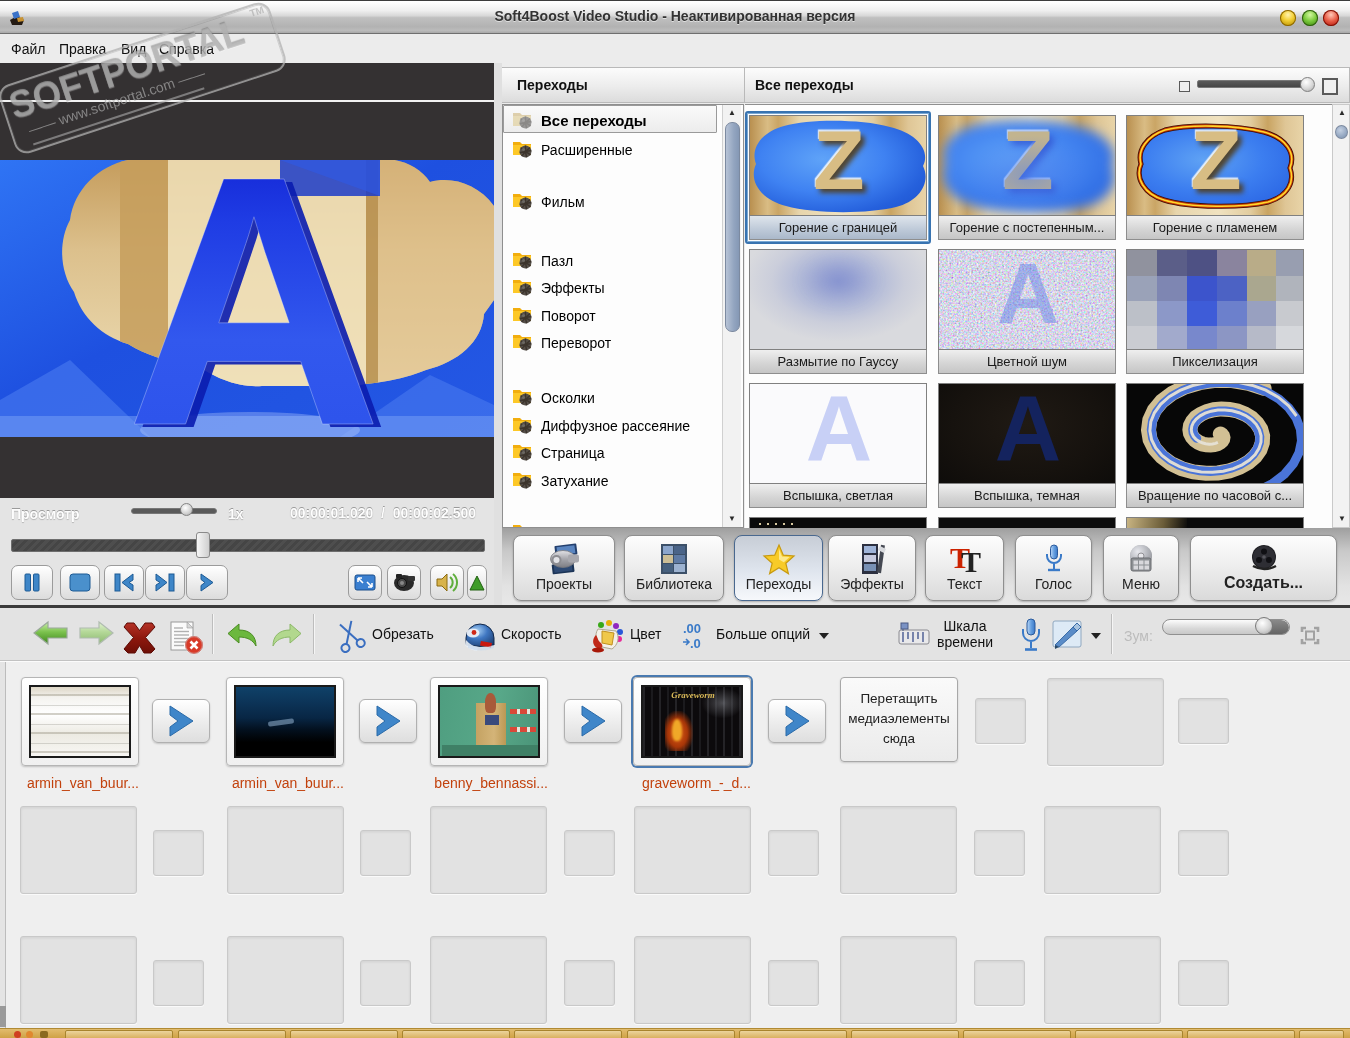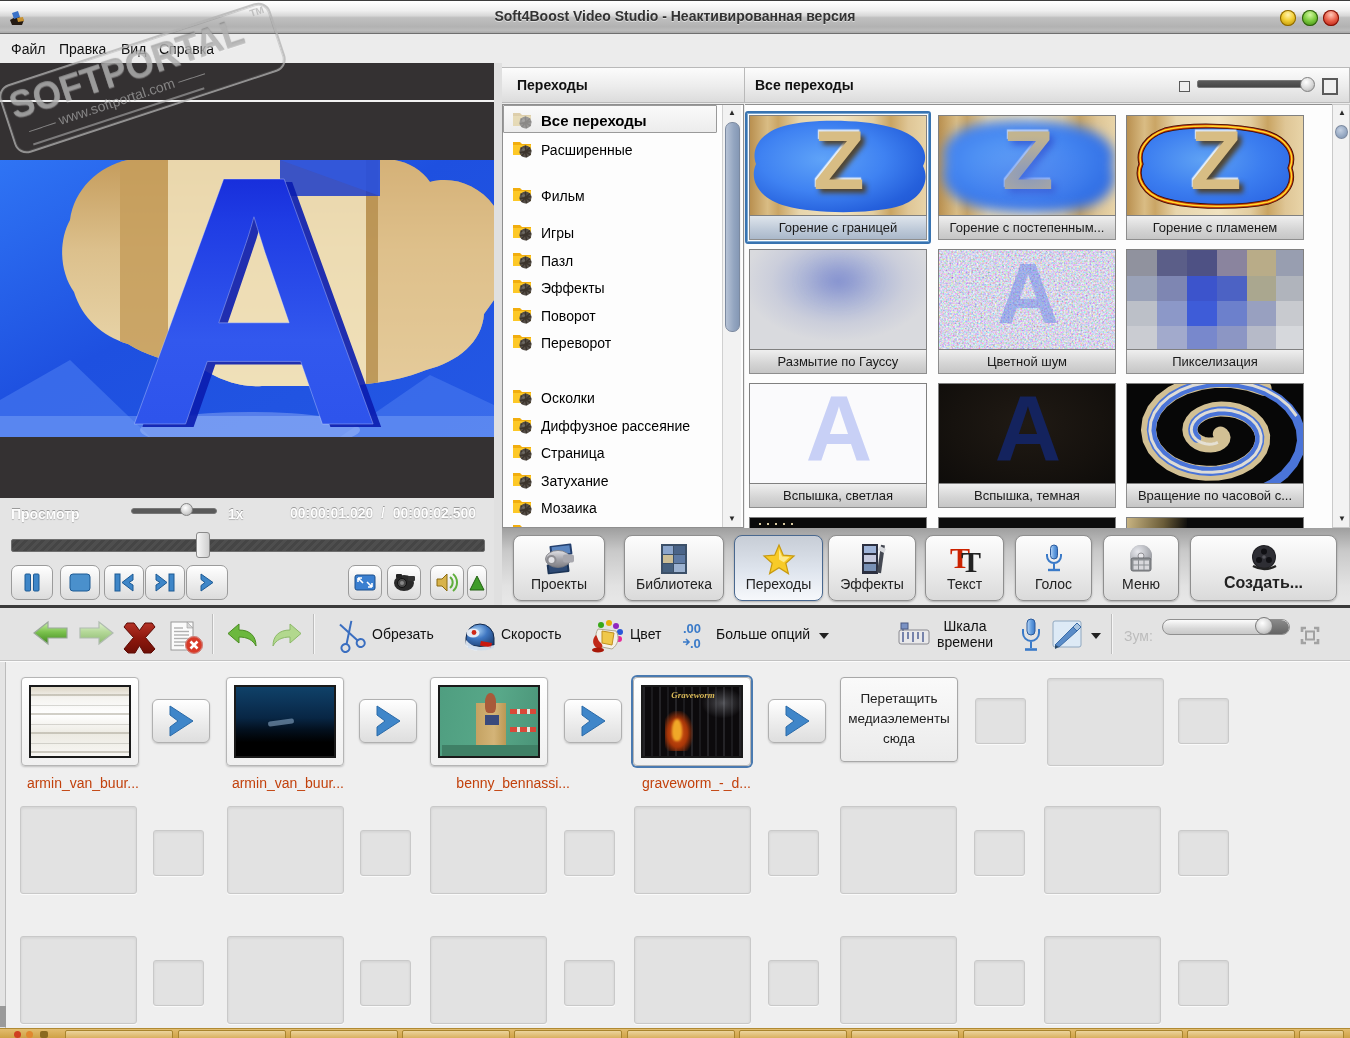--- a/index.html
+++ b/index.html
@@ -265,32 +265,26 @@
         <use href="#folder"></use>
       </svg>
       <span class="txt" style="top:5px;">Все переходы</span>
     </div>
   <div class="li" style="top:31px;">
       <svg width="20" height="19">
         <use href="#folder"></use>
       </svg>
       <span class="txt">Расширенные</span>
     </div>
-  <div class="li" style="top:77px;text-align:center;">
+  <div class="li" style="top:83px;text-align:center;">
       <svg width="20" height="19">
         <use href="#folder"></use>
       </svg>
       <span class="txt">Фильм</span>
     </div>
-  <div class="li" style="top:114px;">
-      <svg width="20" height="19">
-        <use href="#folder"></use>
-      </svg>
-      <span class="txt">Игры</span>
-    </div>
   <div class="li" style="top:142px;">
       <svg width="20" height="19">
         <use href="#folder"></use>
       </svg>
       <span class="txt">Пазл</span>
     </div>
   <div class="li" style="top:169px;">
       <svg width="20" height="19">
         <use href="#folder"></use>
       </svg>
@@ -324,26 +318,20 @@
       <svg width="20" height="19">
         <use href="#folder"></use>
       </svg>
       <span class="txt">Страница</span>
     </div>
   <div class="li" style="top:362px;">
       <svg width="20" height="19">
         <use href="#folder"></use>
       </svg>
       <span class="txt">Затухание</span>
-    </div>
-  <div class="li" style="top:389px;">
-      <svg width="20" height="19">
-        <use href="#folder"></use>
-      </svg>
-      <span class="txt">Мозаика</span>
     </div>
   <div class="li" style="top:414px;">
       <svg width="20" height="19">
         <use href="#folder"></use>
       </svg>
       <span class="txt"></span>
     </div>
 </div>
 <div class="abs" id="midscroll">
   <div class="sbtn" style="top:1px;">▲</div>
@@ -503,21 +491,21 @@
       </div>
     </div>
 </div>
 <div class="abs" id="rscroll">
   <div class="sbtn" style="top:1px;">▲</div>
   <div style="position:absolute; left:2px; top:20px; width:13px; height:14px; border-radius:50%; background:radial-gradient(circle at 40% 35%, #c4d0e2, #8ea2bd 70%); border:1px solid #7c8aa0;"></div>
   <div class="sbtn" style="bottom:1px;">▼</div>
 </div>
 
 <div class="abs" id="tabbar">
-  <div class="tab" style="left:11px; width:92px;">
+  <div class="tab" style="left:11px; width:102px;">
     <svg width="34" height="34" viewBox="0 0 34 34">
         <g transform="rotate(-7 17 17)">
           <rect x="9" y="3" width="22" height="11" rx="1" fill="#24406e"></rect>
           <rect x="11" y="4.5" width="18" height="8" fill="#5a85c0"></rect>
           <rect x="4" y="21" width="22" height="10" rx="1" fill="#1c3456"></rect>
           <rect x="6" y="22.5" width="18" height="7" fill="#2e4a74"></rect>
         </g>
         <ellipse cx="16" cy="17" rx="12.5" ry="8.5" fill="url(#projg)" stroke="#78787e" stroke-width=".8"></ellipse>
         <circle cx="9.5" cy="18" r="5" fill="#8d8d92"></circle>
         <circle cx="9.5" cy="18" r="3" fill="#e2e2e6"></circle>
@@ -793,21 +781,21 @@
   <div class="card" style="left:430px; top:15px;">
     <div class="im" style="background:linear-gradient(100deg,#4f9e80 0%,#58a889 55%,#4a9478 100%);">
       <div style="position:absolute;left:36px;top:16px;width:30px;height:44px;background:linear-gradient(90deg,#c4a262,#d4b478 60%,#bb9854);"></div>
       <div style="position:absolute;left:45px;top:6px;width:11px;height:20px;background:#a85a3a; border-radius:45% 45% 30% 30%;"></div>
       <div style="position:absolute;left:45px;top:28px;width:14px;height:10px;background:#3a4a7c;"></div>
       <div style="position:absolute;left:70px;top:22px;width:26px;height:5px;background:repeating-linear-gradient(90deg,#d84838 0 7px,#e8e4da 7px 10px);"></div>
       <div style="position:absolute;left:70px;top:40px;width:26px;height:5px;background:repeating-linear-gradient(90deg,#d84838 0 7px,#e8e4da 7px 10px);"></div>
       <div style="position:absolute;left:2px;top:58px;width:98px;height:12px;background:#3f8066;"></div>
     </div>
   </div>
-  <div class="tlbl" style="left:452px;">benny_bennassi...</div>
+  <div class="tlbl" style="left:430px;">benny_bennassi...</div>
   <div class="arrowbtn" style="left:564px; top:37px;"><svg width="56" height="42" viewBox="0 0 56 42">
         <path d="M17,6 L40,21 L17,36 L17,27 L25,21 L17,15 Z" fill="#3f86c9" stroke="#2a6aa8"></path>
       </svg></div>
   <div class="arrowbtn" style="left:768px; top:37px;"><svg width="56" height="42" viewBox="0 0 56 42">
         <path d="M17,6 L40,21 L17,36 L17,27 L25,21 L17,15 Z" fill="#3f86c9" stroke="#2a6aa8"></path>
       </svg></div>
   <div class="card" style="left:633px; top:15px; box-shadow:0 0 0 2px #4a7ab0;">
     <div class="im" style="background:#0c0a0c;">
       <div style="position:absolute;left:0;top:0;width:102px;height:73px;background:radial-gradient(ellipse 30px 22px at 78% 22%, rgba(220,225,235,.30), rgba(220,225,235,0) 70%), repeating-linear-gradient(90deg,rgba(200,205,218,.13) 0 2px,rgba(20,20,25,0) 2px 8px, rgba(180,190,205,.09) 8px 10px, rgba(10,10,14,0) 10px 16px);"></div>
       <div style="position:absolute;left:22px;top:24px;width:28px;height:40px;background:radial-gradient(ellipse at 45% 55%, #e06018 0%, #a83608 45%, rgba(120,30,5,.0) 75%);"></div>

